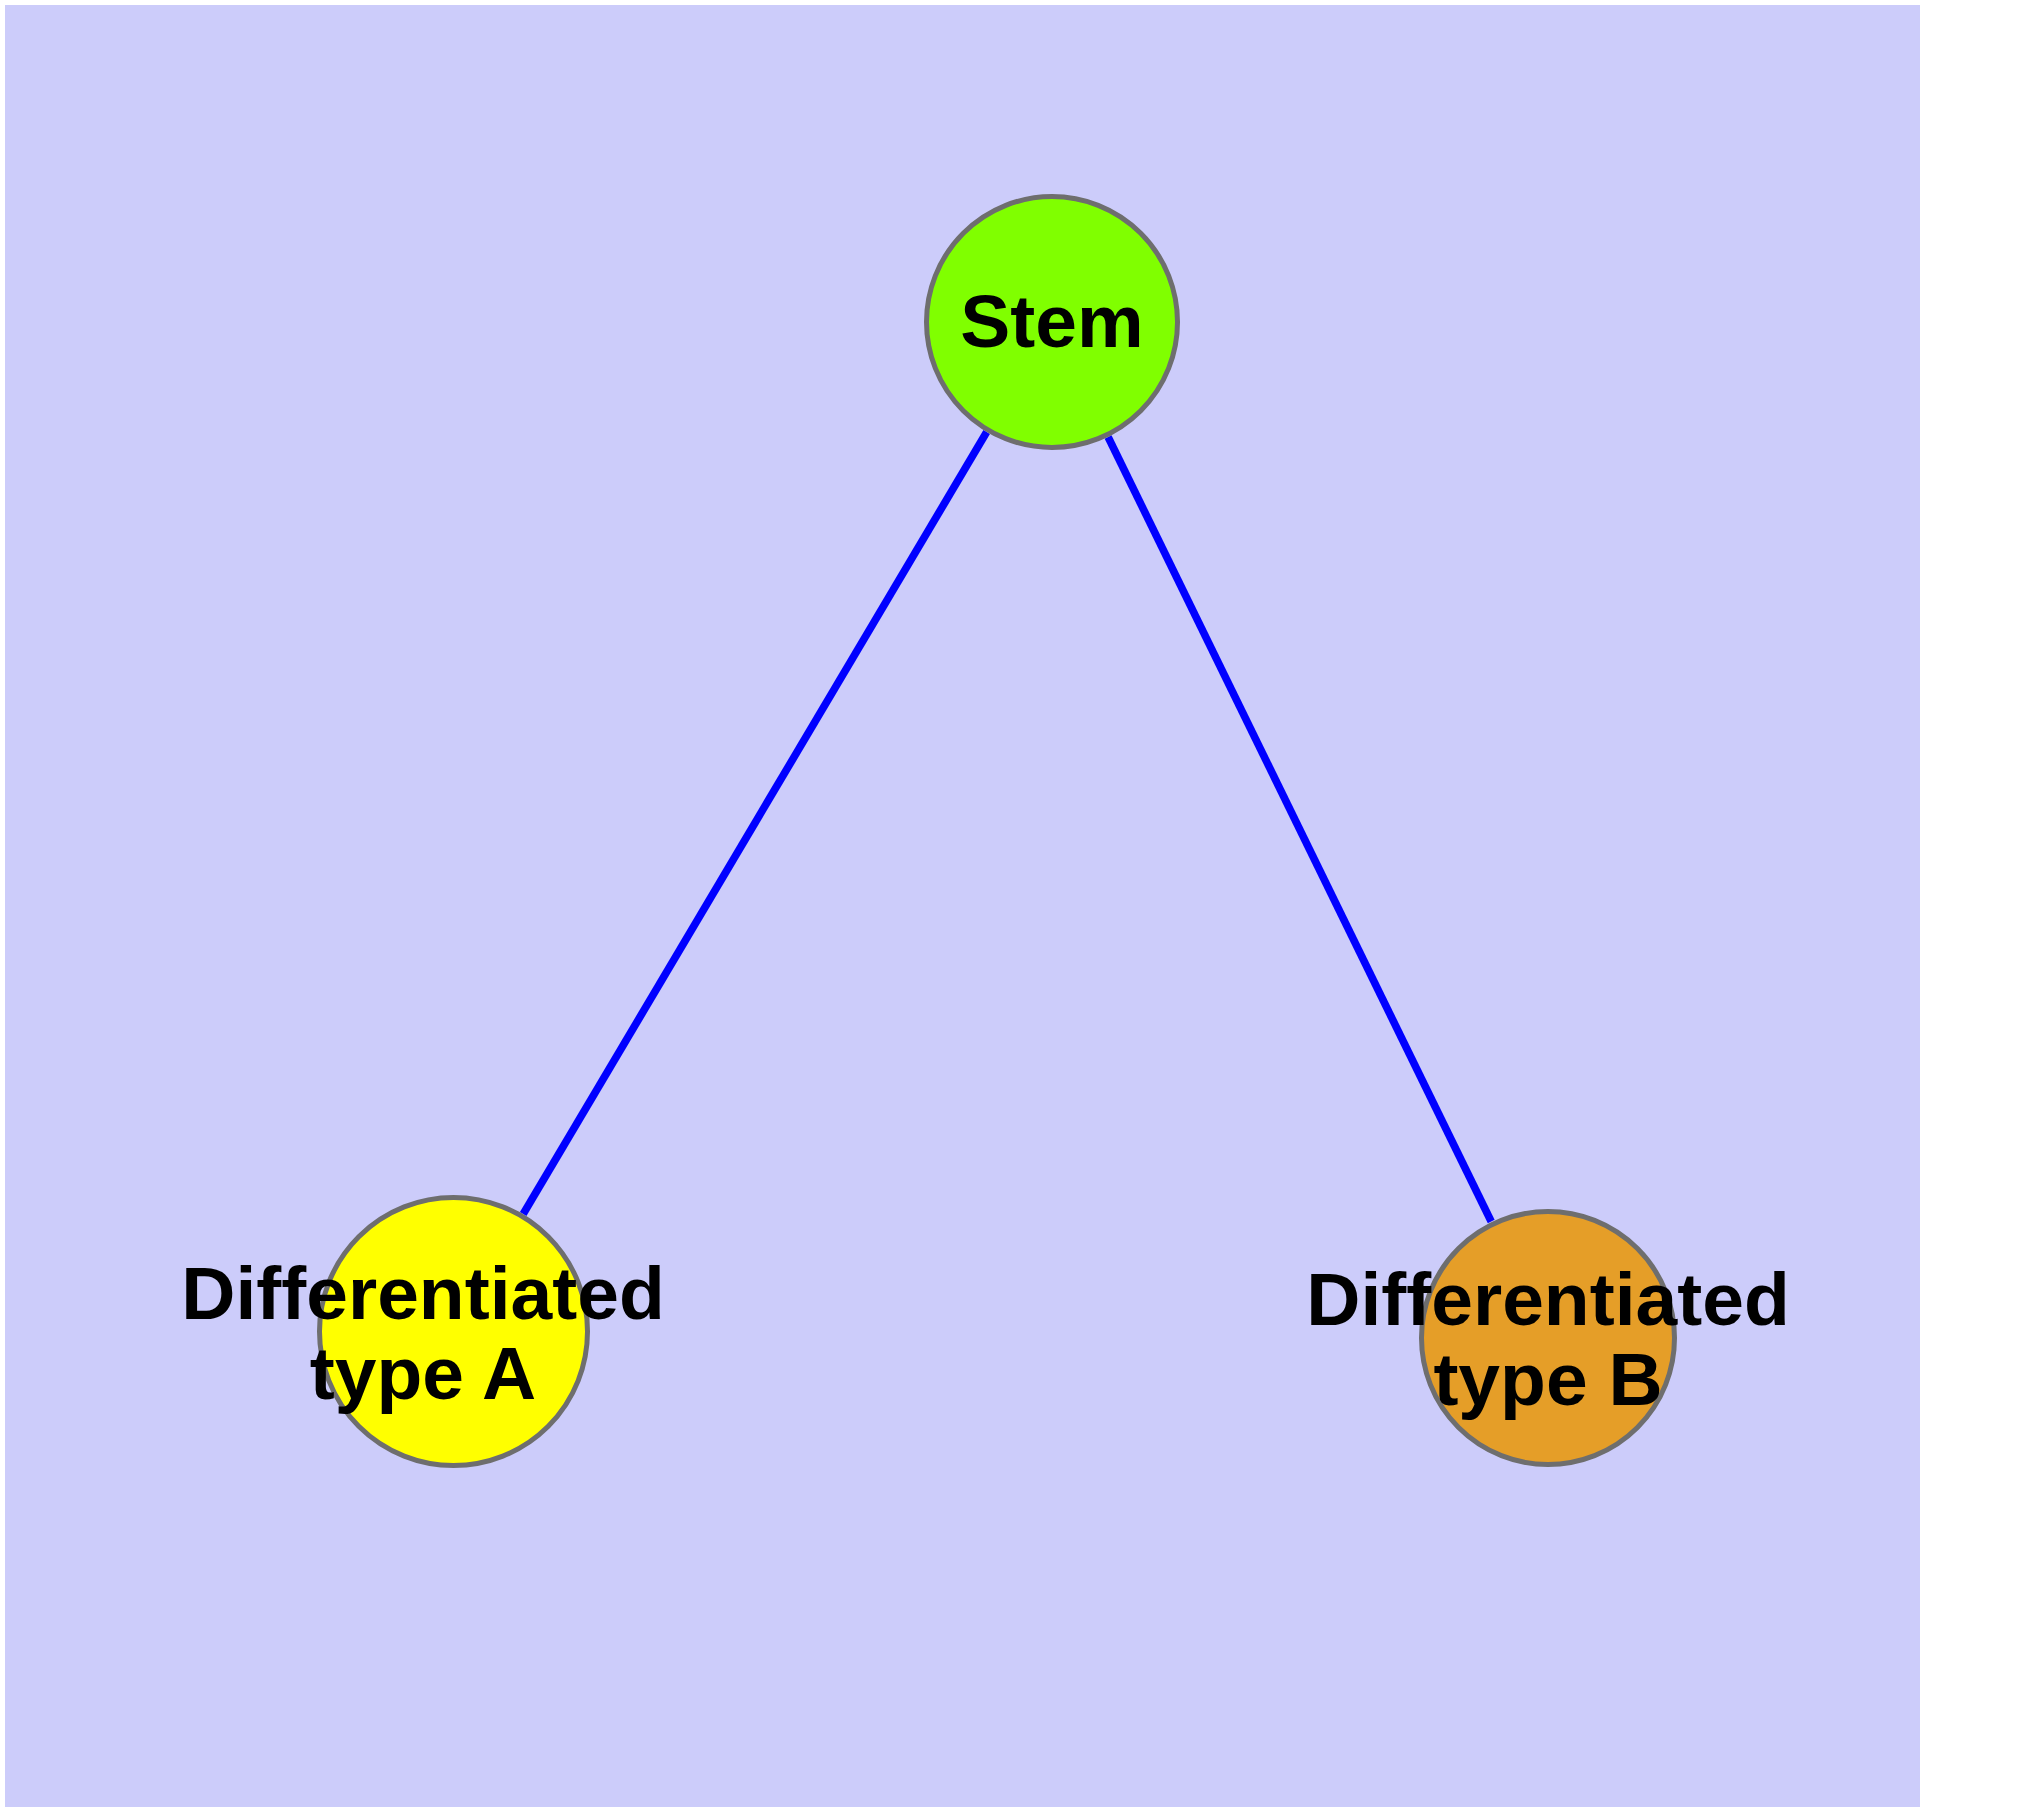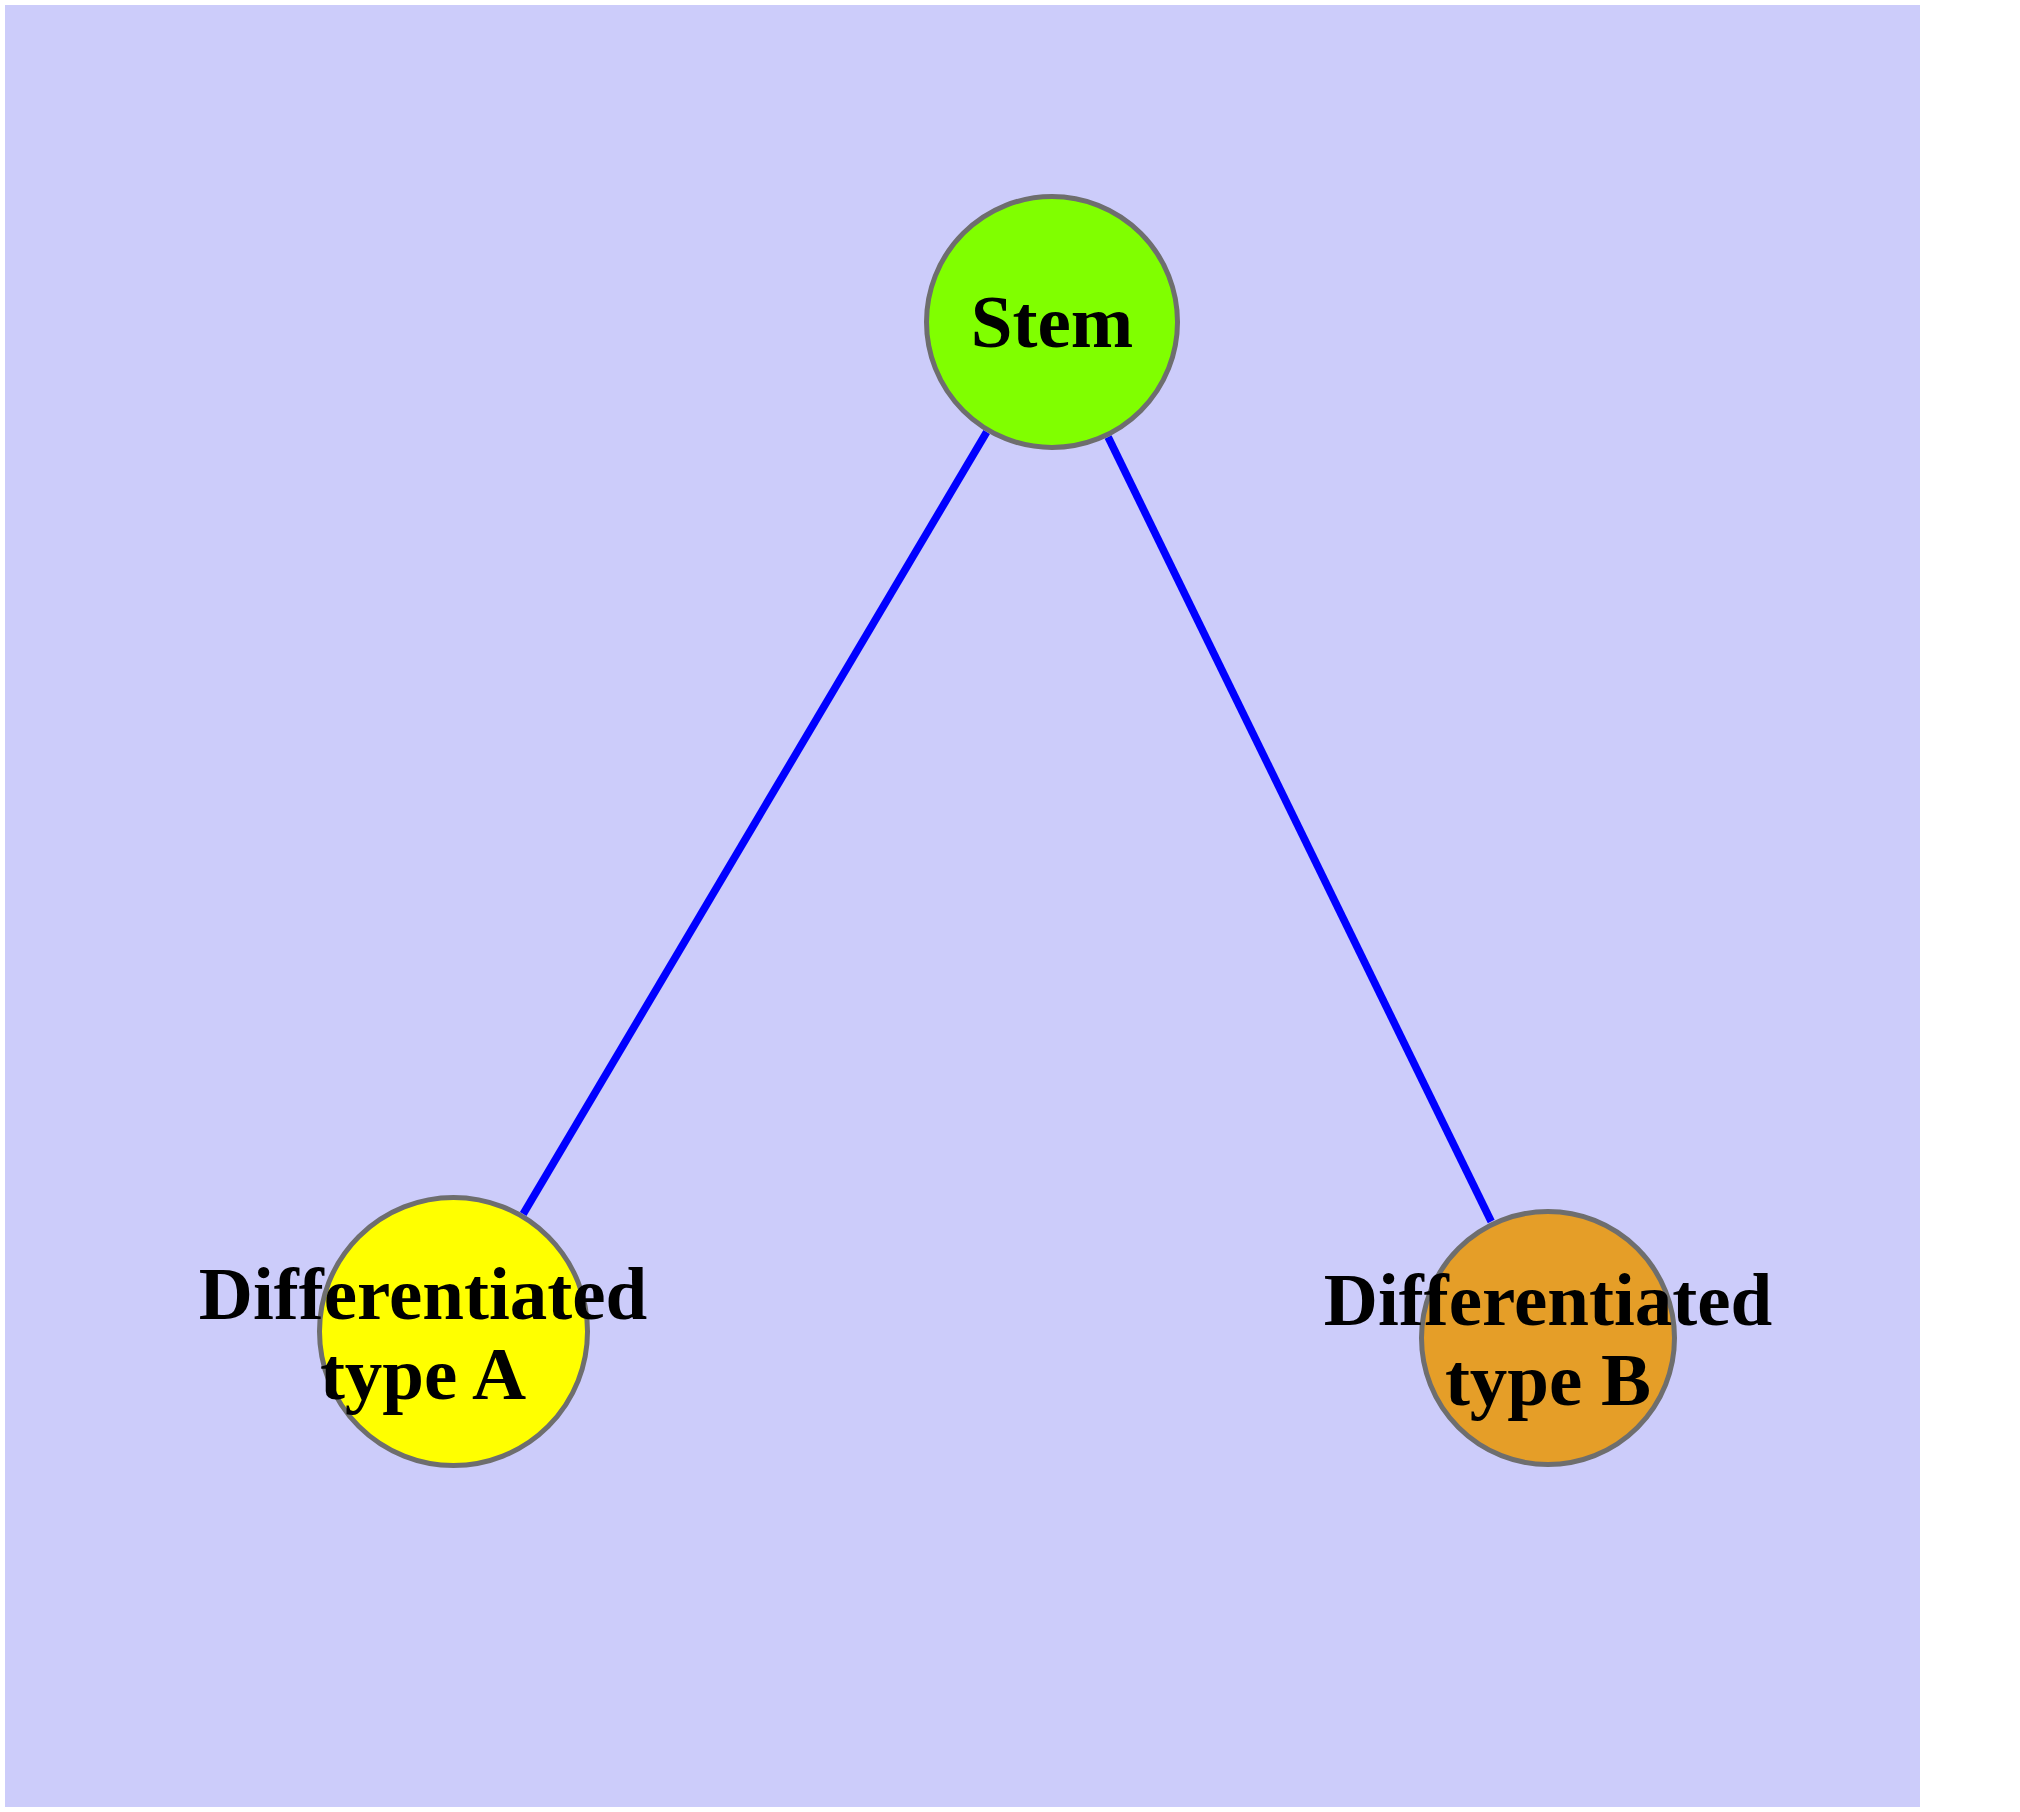--- a/index.html
+++ b/index.html
@@ -8,21 +8,21 @@
     background: #ffffff;
   }
   #canvas {
     position: relative;
     width: 1925px;
     height: 1812px;
     background: #ccccfa;
     border: 5.1px solid #ffffff;
     box-sizing: border-box;
     overflow: hidden;
-    font-family: Liberation Serif, serif;
+    font-family: Liberation Sans, sans-serif;
   }
   #edge-layer {
     position: absolute;
     left: 0;
     top: 0;
     width: 2021px;
     height: 1812px;
   }
   .node {
     position: absolute;

